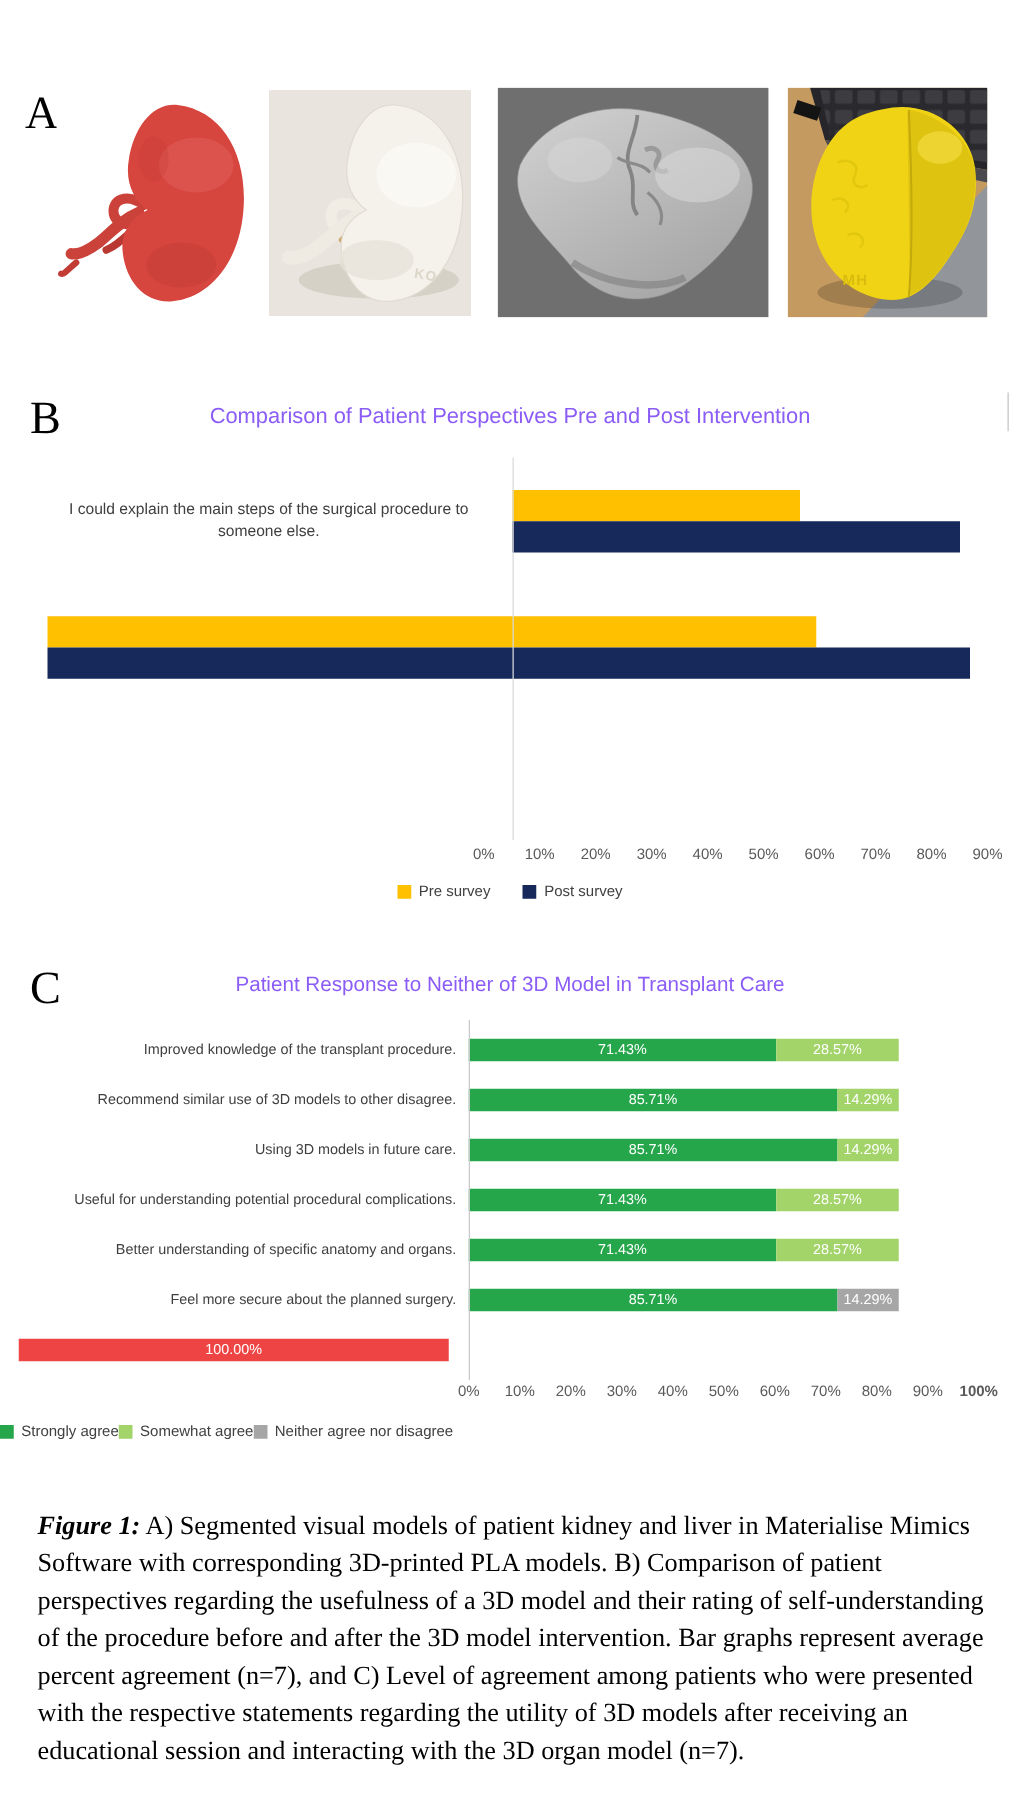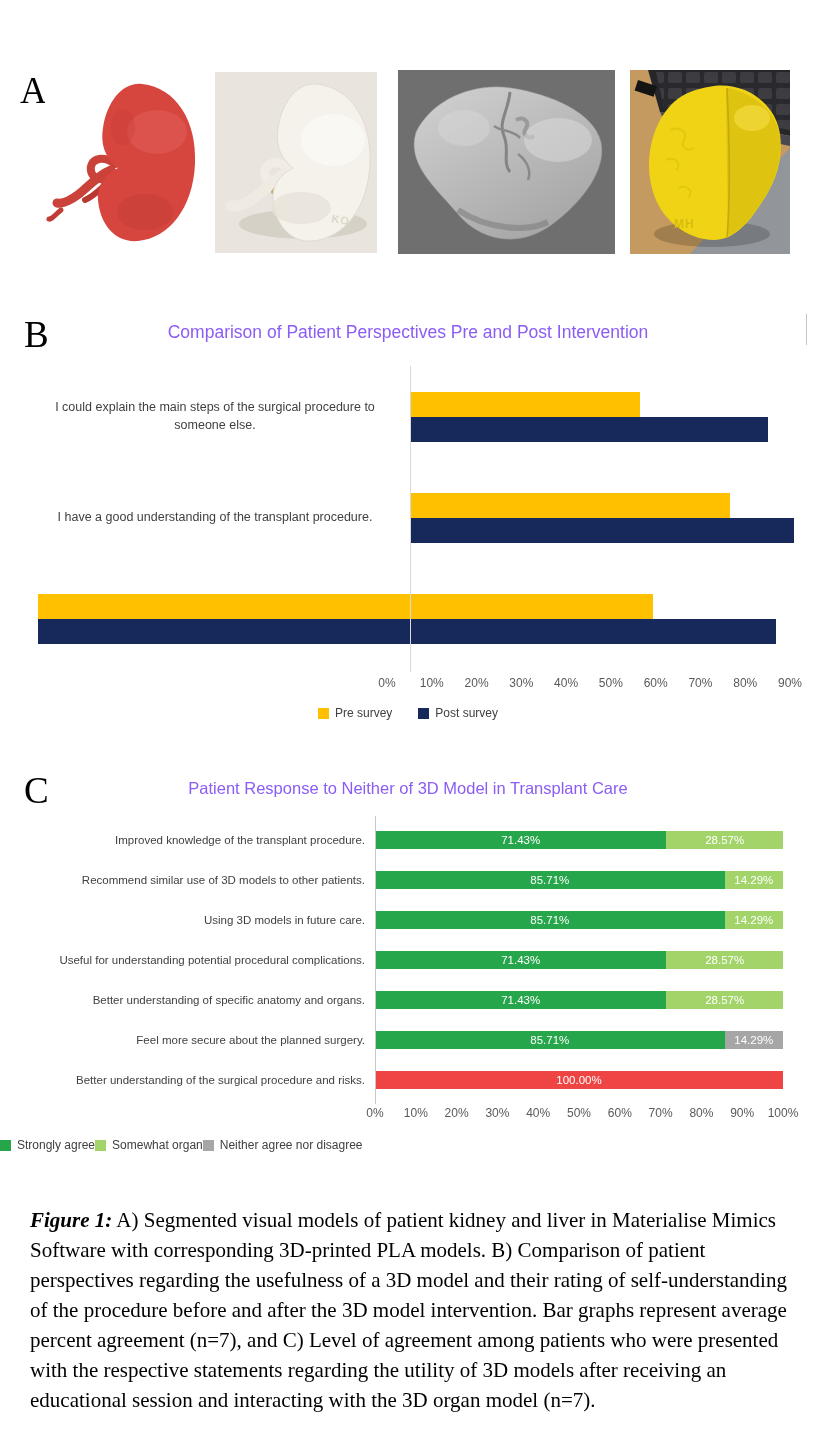--- a/index.html
+++ b/index.html
@@ -39,21 +39,21 @@
   #b-legend{position:absolute;left:0;top:706px;width:816px;display:flex;justify-content:center;gap:26px;}
   .legitem{display:inline-flex;align-items:center;gap:6px;font-size:12px;color:#404040;}
   .swatch{width:11px;height:11px;display:inline-block;flex:none;}
 
   
   #chart-c{position:absolute;left:15px;top:820px;width:775px;}
   #chart-c .caxis{position:absolute;left:360px;top:-4px;height:288px;width:1px;background:#c9c9c9;}
   .crow{display:flex;align-items:center;height:40px;}
   .ccat{width:360px;padding-right:10px;box-sizing:border-box;text-align:right;
         font-size:11.5px;color:#3f3f3f;line-height:1.25;}
-  .cplot{width:408px;display:flex;height:18px;}
+  .cplot{width:344px;display:flex;height:18px;}
   .cseg{display:flex;align-items:center;justify-content:center;overflow:hidden;height:100%;}
   .seglabel{color:#fff;font-size:11.5px;white-space:nowrap;}
   #c-ticks{position:absolute;left:375px;top:1106px;width:408px;height:16px;}
   #c-legend{position:absolute;left:0;top:1138px;width:816px;display:flex;justify-content:flex-start;}
 
   
   #caption{position:absolute;left:30px;top:1184px;width:758px;
            font-family:"Liberation Serif","DejaVu Serif",serif;font-size:21px;
            line-height:1.43;color:#000;text-align:left;}
   #caption .cap-label{font-weight:bold;font-style:italic;}
@@ -147,27 +147,20 @@
     <div class="baxis"></div>
     <div id="b-rows">
         <div class="brow">
           <div class="bcat">I could explain the main steps of the surgical procedure to someone else.</div>
           <div class="bplot">
             <div class="bbar" style="width: 57.1444%; background: rgb(255, 192, 0);"></div>
             <div class="bbar" style="width: 88.8889%; background: rgb(23, 41, 91);"></div>
           </div>
         </div>
         <div class="brow">
-          <div class="bcat">I have a good understanding of the transplant procedure.</div>
-          <div class="bplot">
-            <div class="bbar" style="width: 79.3667%; background: rgb(255, 192, 0);"></div>
-            <div class="bbar" style="width: 95.2333%; background: rgb(23, 41, 91);"></div>
-          </div>
-        </div>
-        <div class="brow">
           <div class="bplot">
             <div class="bbar" style="width: 79.3667%; background: rgb(255, 192, 0);"></div>
             <div class="bbar" style="width: 95.2333%; background: rgb(23, 41, 91);"></div>
           </div>
         </div>
       </div>
   </div>
   <div id="b-ticks">
       <span class="tick" style="left: 0%;">0%</span>
       <span class="tick" style="left: 11.1111%;">10%</span>
@@ -202,21 +195,21 @@
           <div class="cplot">
             <div class="cseg" style="width: 71.43%; background: rgb(38, 166, 75);">
               <span class="seglabel">71.43%</span>
             </div>
             <div class="cseg" style="width: 28.57%; background: rgb(162, 212, 106);">
               <span class="seglabel">28.57%</span>
             </div>
           </div>
         </div>
         <div class="crow">
-          <div class="ccat">Recommend similar use of 3D models to other patients.</div>
+          <div class="ccat">Recommend similar use of 3D models to other disagree.</div>
           <div class="cplot">
             <div class="cseg" style="width: 85.71%; background: rgb(38, 166, 75);">
               <span class="seglabel">85.71%</span>
             </div>
             <div class="cseg" style="width: 14.29%; background: rgb(162, 212, 106);">
               <span class="seglabel">14.29%</span>
             </div>
           </div>
         </div>
         <div class="crow">
@@ -257,50 +250,49 @@
           <div class="cplot">
             <div class="cseg" style="width: 85.71%; background: rgb(38, 166, 75);">
               <span class="seglabel">85.71%</span>
             </div>
             <div class="cseg" style="width: 14.29%; background: rgb(166, 166, 166);">
               <span class="seglabel">14.29%</span>
             </div>
           </div>
         </div>
         <div class="crow">
-          <div class="ccat">Better understanding of the surgical procedure and risks.</div>
           <div class="cplot">
             <div class="cseg" style="width: 100%; background: #ef4444;">
               <span class="seglabel">100.00%</span>
             </div>
           </div>
         </div>
       </div>
   </div>
   <div id="c-ticks">
       <span class="tick" style="left: 0%;">0%</span>
       <span class="tick" style="left: 10%;">10%</span>
       <span class="tick" style="left: 20%;">20%</span>
       <span class="tick" style="left: 30%;">30%</span>
       <span class="tick" style="left: 40%;">40%</span>
       <span class="tick" style="left: 50%;">50%</span>
       <span class="tick" style="left: 60%;">60%</span>
       <span class="tick" style="left: 70%;">70%</span>
       <span class="tick" style="left: 80%;">80%</span>
       <span class="tick" style="left: 90%;">90%</span>
-      <span class="tick" style="left: 100%;">100%</span>
+      <span class="tick" style="left: 100%; font-weight: bold;">100%</span>
     </div>
   <div id="c-legend">
       <span class="legitem">
         <span class="swatch" style="background: rgb(38, 166, 75);"></span>
         <span>Strongly agree</span>
       </span>
       <span class="legitem">
         <span class="swatch" style="background: rgb(162, 212, 106);"></span>
-        <span>Somewhat organ</span>
+        <span>Somewhat agree</span>
       </span>
       <span class="legitem">
         <span class="swatch" style="background: rgb(166, 166, 166);"></span>
         <span>Neither agree nor disagree</span>
       </span>
     </div>
 
   <p id="caption"><span class="cap-label">Figure 1:</span><span> A) Segmented visual models of patient kidney and liver in Materialise Mimics Software with corresponding 3D-printed PLA models. B) Comparison of patient perspectives regarding the usefulness of a 3D model and their rating of self-understanding of the procedure before and after the 3D model intervention. Bar graphs represent average percent agreement (n=7), and C) Level of agreement among patients who were presented with the respective statements regarding the utility of 3D models after receiving an educational session and interacting with the 3D organ model (n=7).</span></p>
 
 </div>

